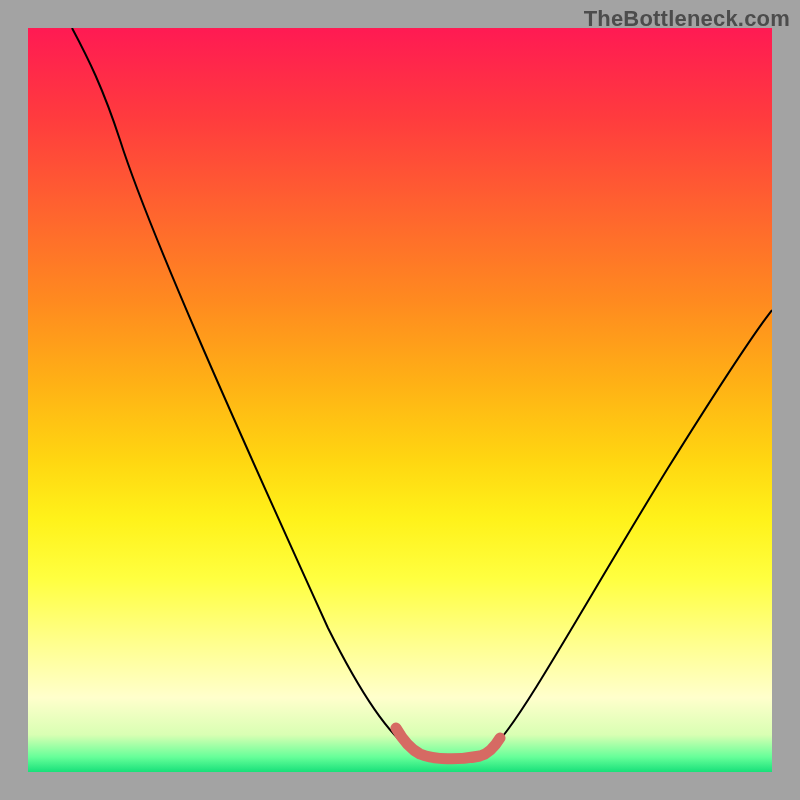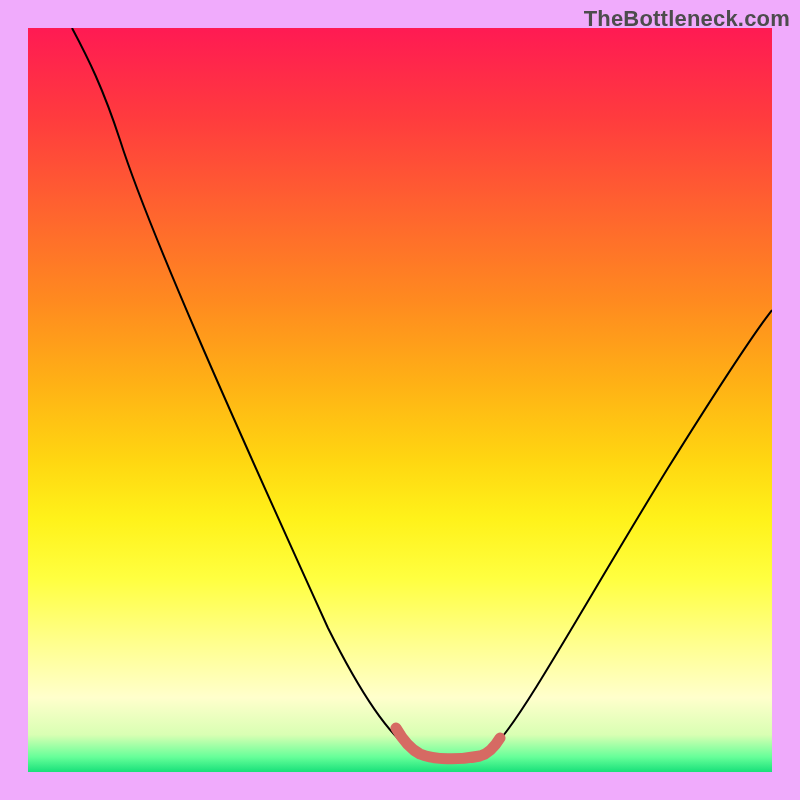--- a/index.html
+++ b/index.html
@@ -10,21 +10,21 @@
     background: #000;
     overflow: hidden;
     font-family: Arial, Helvetica, sans-serif;
   }
   .frame {
     position: absolute;
     left: 0;
     top: 0;
     width: 800px;
     height: 800px;
-    background: #f0abfc;
+    background: #a3a3a3;
   }
   .plot {
     position: absolute;
     left: 28px;
     top: 28px;
     width: 744px;
     height: 744px;
     overflow: hidden;
   }
   .gradient {

